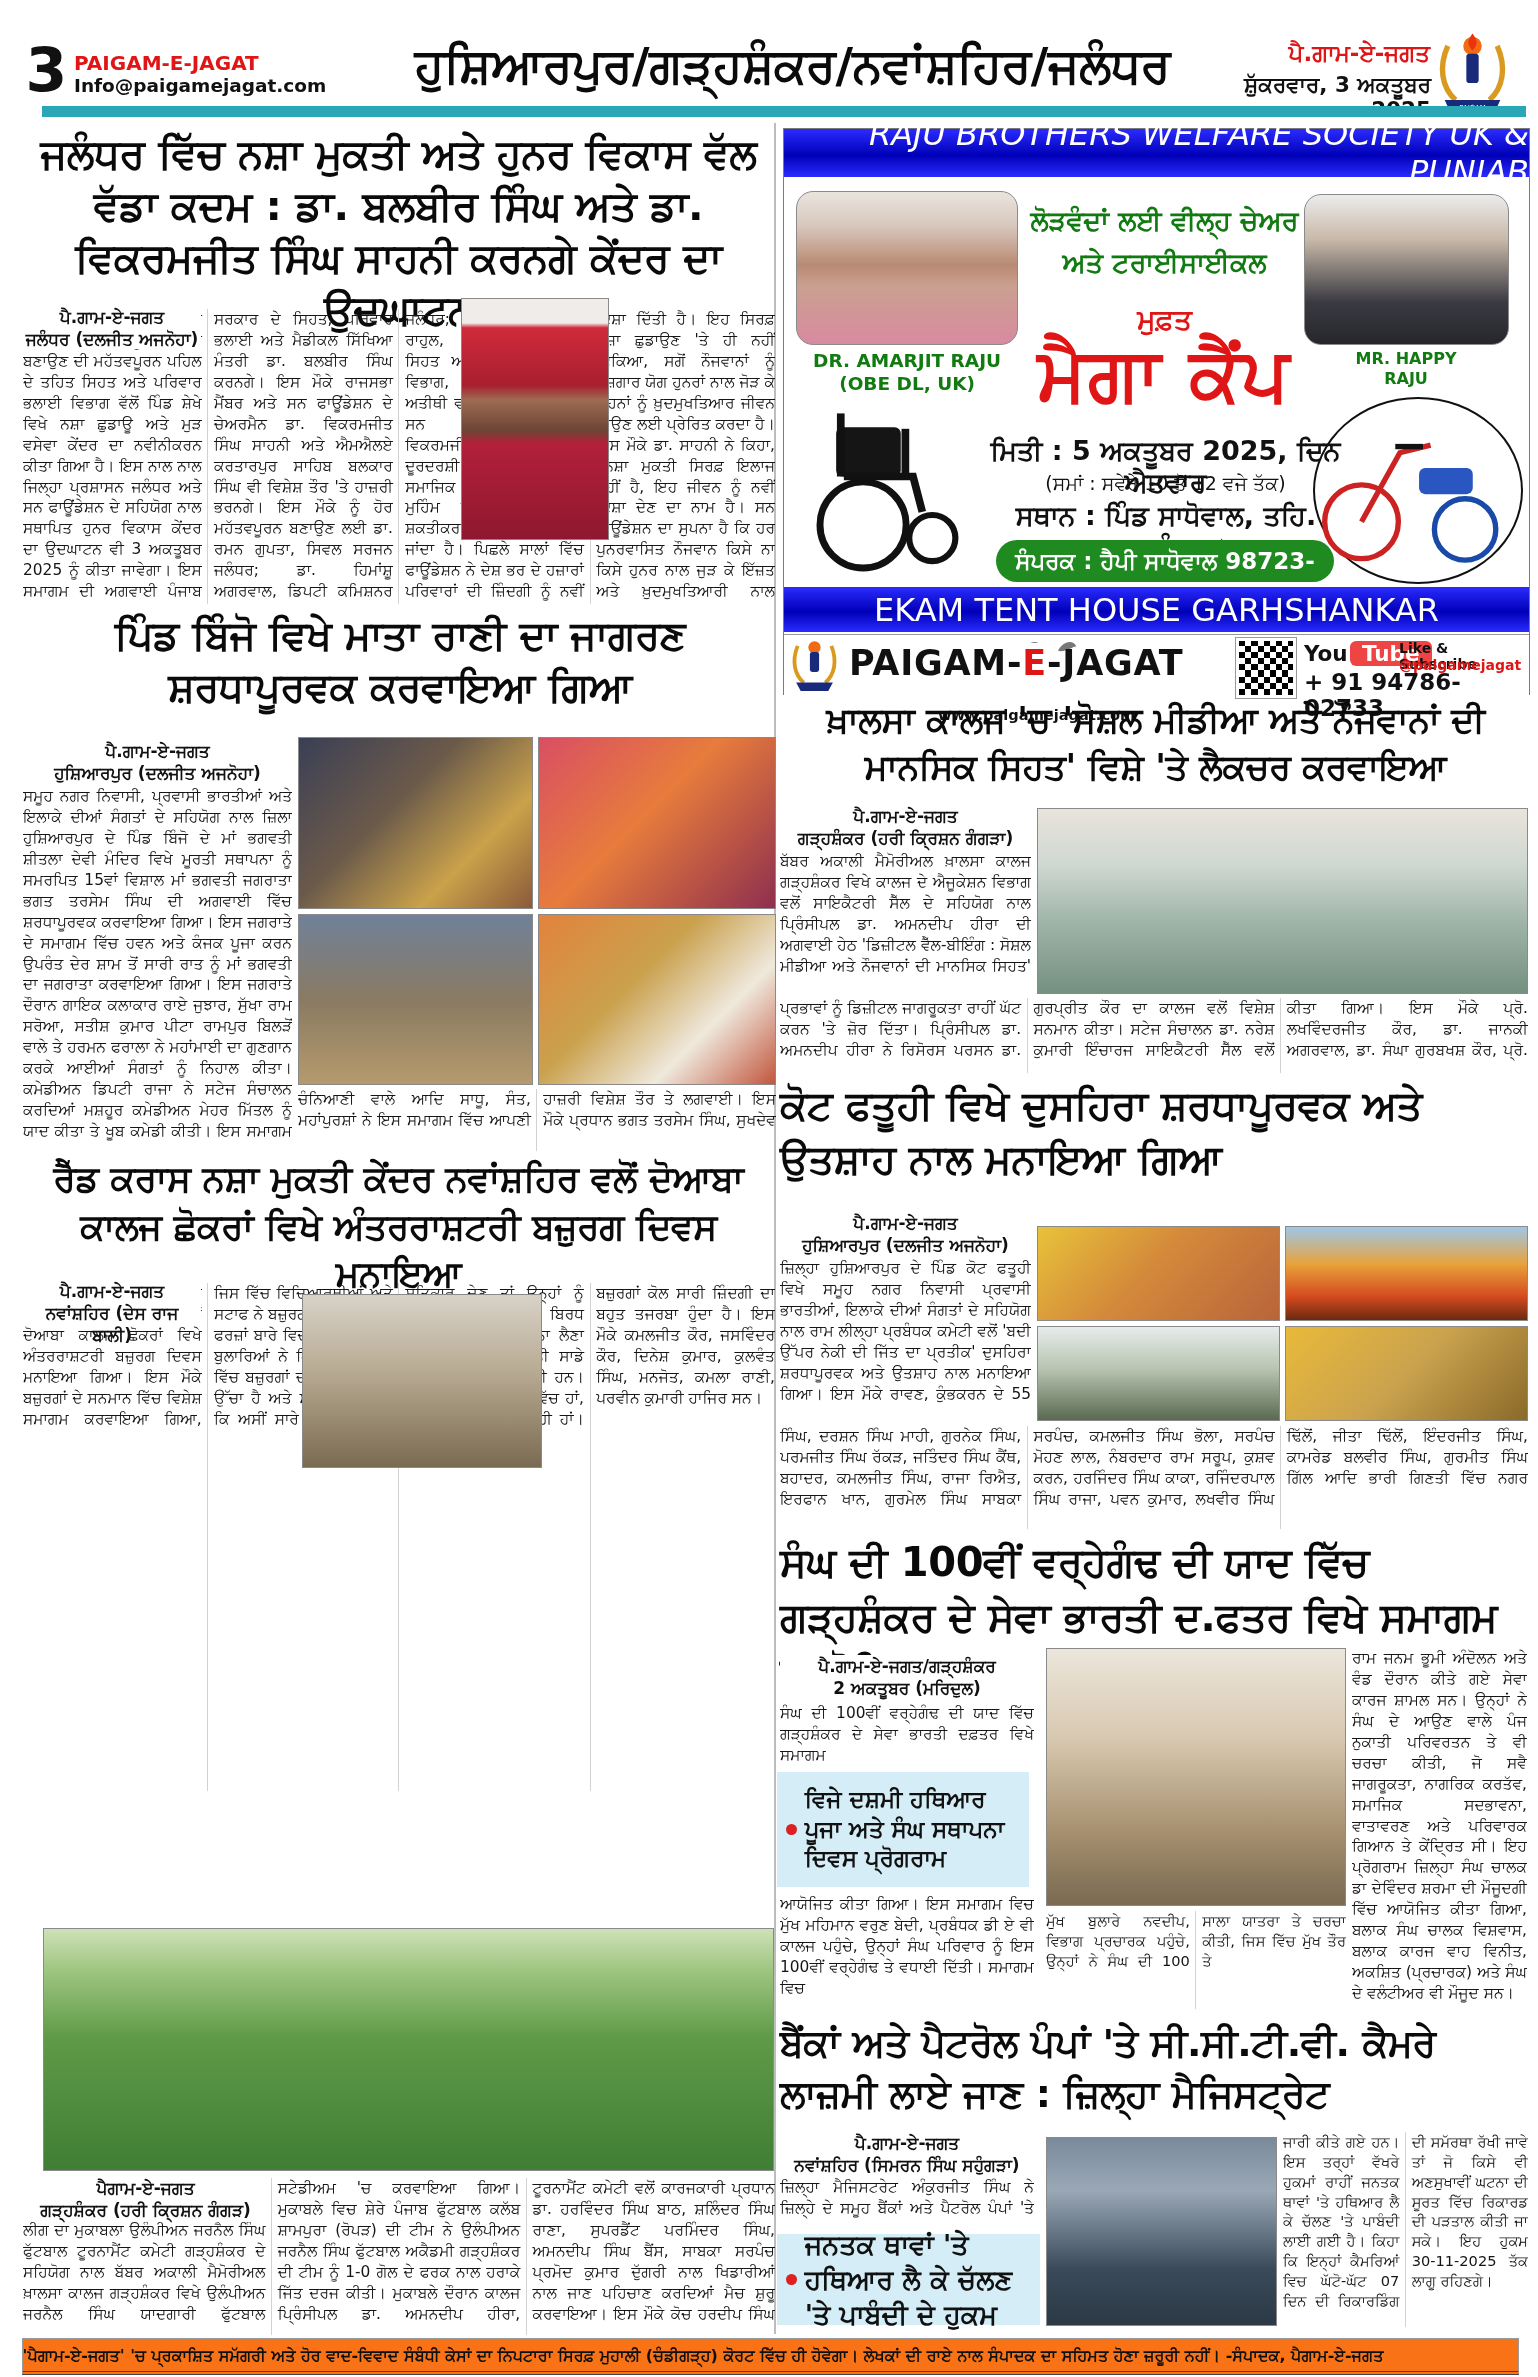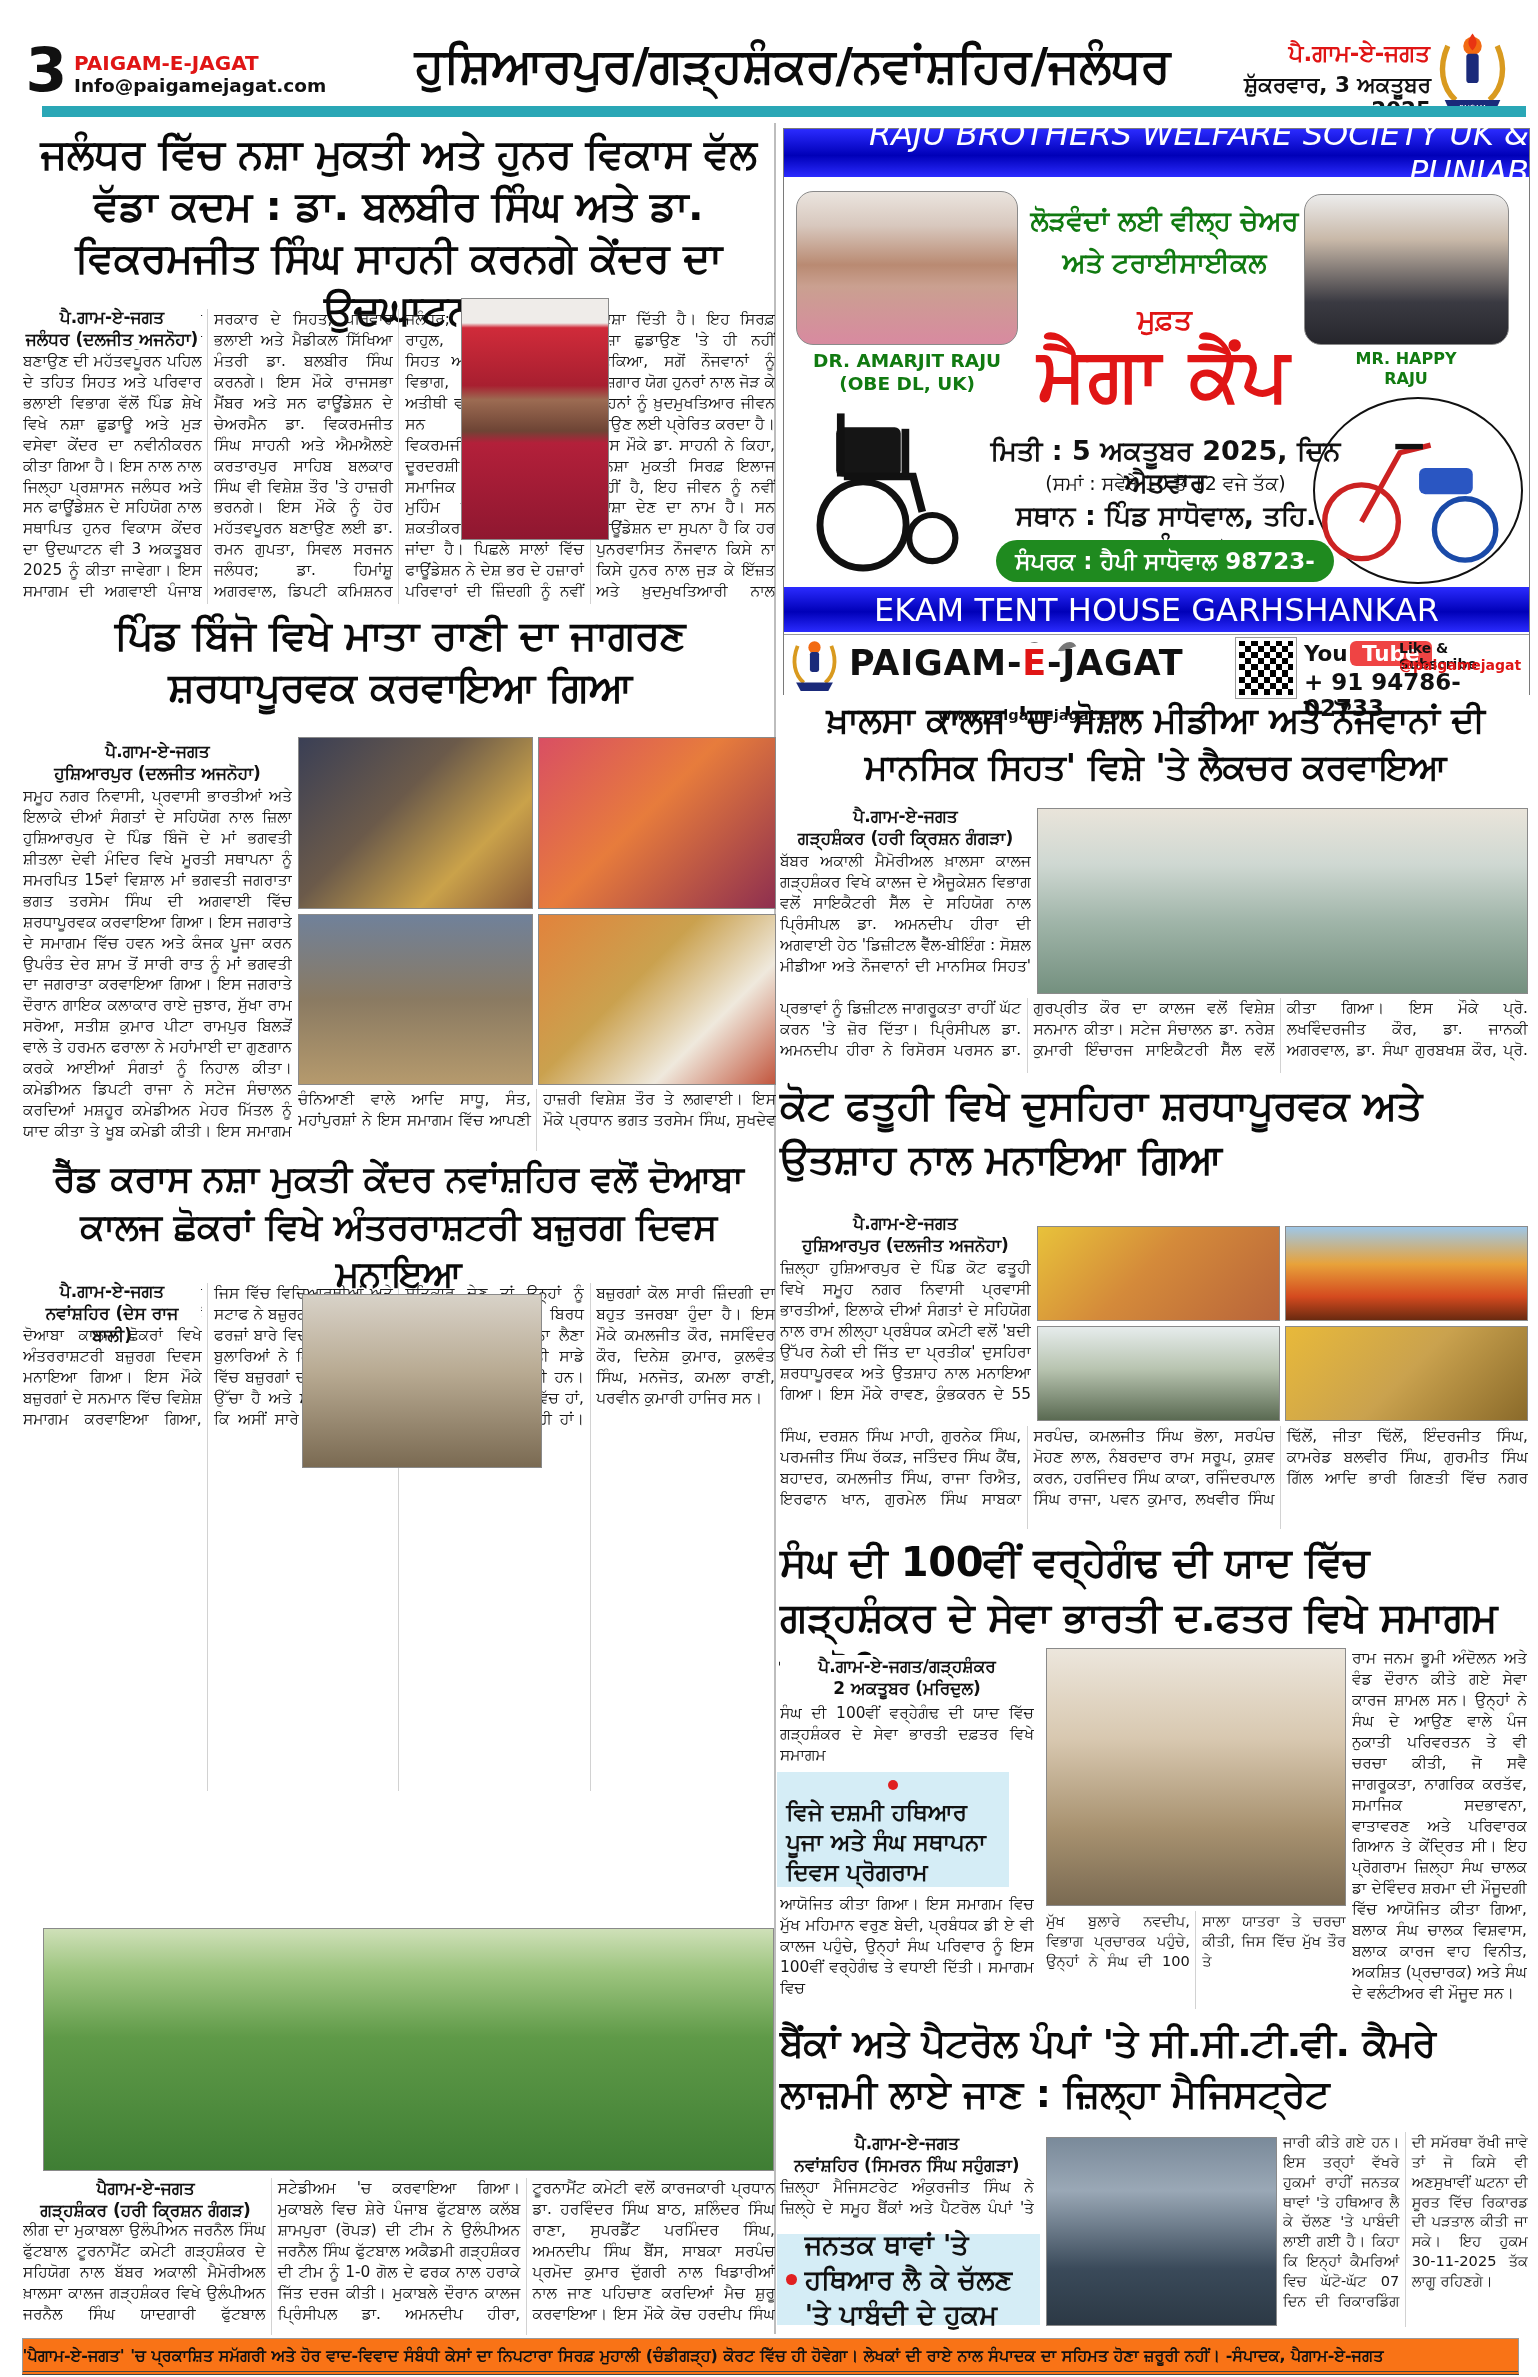--- a/index.html
+++ b/index.html
@@ -223,21 +223,21 @@
 
   <div class="abs hl" style="left:780px;top:1535px;width:751px;font-size:40px;line-height:1.38;">ਸੰਘ ਦੀ 100ਵੀਂ ਵਰ੍ਹੇਗੰਢ ਦੀ ਯਾਦ ਵਿੱਚ ਗੜ੍ਹਸ਼ੰਕਰ ਦੇ ਸੇਵਾ ਭਾਰਤੀ ਦ.ਫਤਰ ਵਿਖੇ ਸਮਾਗਮ ਆਯੋਜਿਤ</div>
 
   <div class="abs byline" style="left:780px;top:1655px;width:254px;height:46px;">
     <div>ਪੈ.ਗਾਮ-ਏ-ਜਗਤ/ਗੜ੍ਹਸ਼ੰਕਰ</div>
     <div>2 ਅਕਤੂਬਰ (ਮਰਿਦੁਲ)</div>
   </div>
 
   <div class="abs body-txt" style="left:780px;top:1703px;width:254px;height:66px;column-count:1;">ਸੰਘ ਦੀ 100ਵੀਂ ਵਰ੍ਹੇਗੰਢ ਦੀ ਯਾਦ ਵਿੱਚ ਗੜ੍ਹਸ਼ੰਕਰ ਦੇ ਸੇਵਾ ਭਾਰਤੀ ਦਫ਼ਤਰ ਵਿਖੇ ਸਮਾਗਮ</div>
 
-  <div class="abs hlbox" style="left:777px;top:1772px;width:232px;height:115px;flex-direction:column;">
+  <div class="abs hlbox" style="left:777px;top:1772px;width:252px;height:115px;">
     <div class="dot"></div>
     <div class="txt">ਵਿਜੇ ਦਸ਼ਮੀ ਹਥਿਆਰ ਪੂਜਾ ਅਤੇ ਸੰਘ ਸਥਾਪਨਾ ਦਿਵਸ ਪ੍ਰੋਗਰਾਮ</div>
   </div>
 
   <div class="abs body-txt" style="left:780px;top:1894px;width:254px;height:115px;column-count:1;">ਆਯੋਜਿਤ ਕੀਤਾ ਗਿਆ। ਇਸ ਸਮਾਗਮ ਵਿਚ ਮੁੱਖ ਮਹਿਮਾਨ ਵਰੁਣ ਬੇਦੀ, ਪ੍ਰਬੰਧਕ ਡੀ ਏ ਵੀ ਕਾਲਜ ਪਹੁੰਚੇ, ਉਨ੍ਹਾਂ ਸੰਘ ਪਰਿਵਾਰ ਨੂੰ ਇਸ 100ਵੀਂ ਵਰ੍ਹੇਗੰਢ ਤੇ ਵਧਾਈ ਦਿੱਤੀ। ਸਮਾਗਮ ਵਿਚ</div>
 
   <div class="abs photo" style="left:1046px;top:1648px;width:300px;height:258px;background:linear-gradient(180deg,#ece6dc 0%,#d8c8b0 35%,#a89270 70%,#7a6a52 100%);"></div>
   <div class="abs body-txt" style="left:1046px;top:1911px;width:300px;height:98px;column-count:2;font-size:14.6px;">ਮੁੱਖ ਬੁਲਾਰੇ ਨਵਦੀਪ, ਵਿਭਾਗ ਪ੍ਰਚਾਰਕ ਪਹੁੰਚੇ, ਉਨ੍ਹਾਂ ਨੇ ਸੰਘ ਦੀ 100 ਸਾਲਾ ਯਾਤਰਾ ਤੇ ਚਰਚਾ ਕੀਤੀ, ਜਿਸ ਵਿੱਚ ਮੁੱਖ ਤੌਰ ਤੇ</div>
 
   <div class="abs body-txt" style="left:1352px;top:1648px;width:175px;height:362px;column-count:1;">ਰਾਮ ਜਨਮ ਭੂਮੀ ਅੰਦੋਲਨ ਅਤੇ ਵੰਡ ਦੌਰਾਨ ਕੀਤੇ ਗਏ ਸੇਵਾ ਕਾਰਜ ਸ਼ਾਮਲ ਸਨ। ਉਨ੍ਹਾਂ ਨੇ ਸੰਘ ਦੇ ਆਉਣ ਵਾਲੇ ਪੰਜ ਨੁਕਾਤੀ ਪਰਿਵਰਤਨ ਤੇ ਵੀ ਚਰਚਾ ਕੀਤੀ, ਜੋ ਸਵੈ ਜਾਗਰੂਕਤਾ, ਨਾਗਰਿਕ ਕਰਤੱਵ, ਸਮਾਜਿਕ ਸਦਭਾਵਨਾ, ਵਾਤਾਵਰਣ ਅਤੇ ਪਰਿਵਾਰਕ ਗਿਆਨ ਤੇ ਕੇਂਦ੍ਰਿਤ ਸੀ। ਇਹ ਪ੍ਰੋਗਰਾਮ ਜ਼ਿਲ੍ਹਾ ਸੰਘ ਚਾਲਕ ਡਾ ਦੇਵਿੰਦਰ ਸ਼ਰਮਾ ਦੀ ਮੌਜੂਦਗੀ ਵਿੱਚ ਆਯੋਜਿਤ ਕੀਤਾ ਗਿਆ, ਬਲਾਕ ਸੰਘ ਚਾਲਕ ਵਿਸ਼ਵਾਸ, ਬਲਾਕ ਕਾਰਜ ਵਾਹ ਵਿਨੀਤ, ਅਕਸ਼ਿਤ (ਪ੍ਰਚਾਰਕ) ਅਤੇ ਸੰਘ ਦੇ ਵਲੰਟੀਅਰ ਵੀ ਮੌਜੂਦ ਸਨ।</div>

